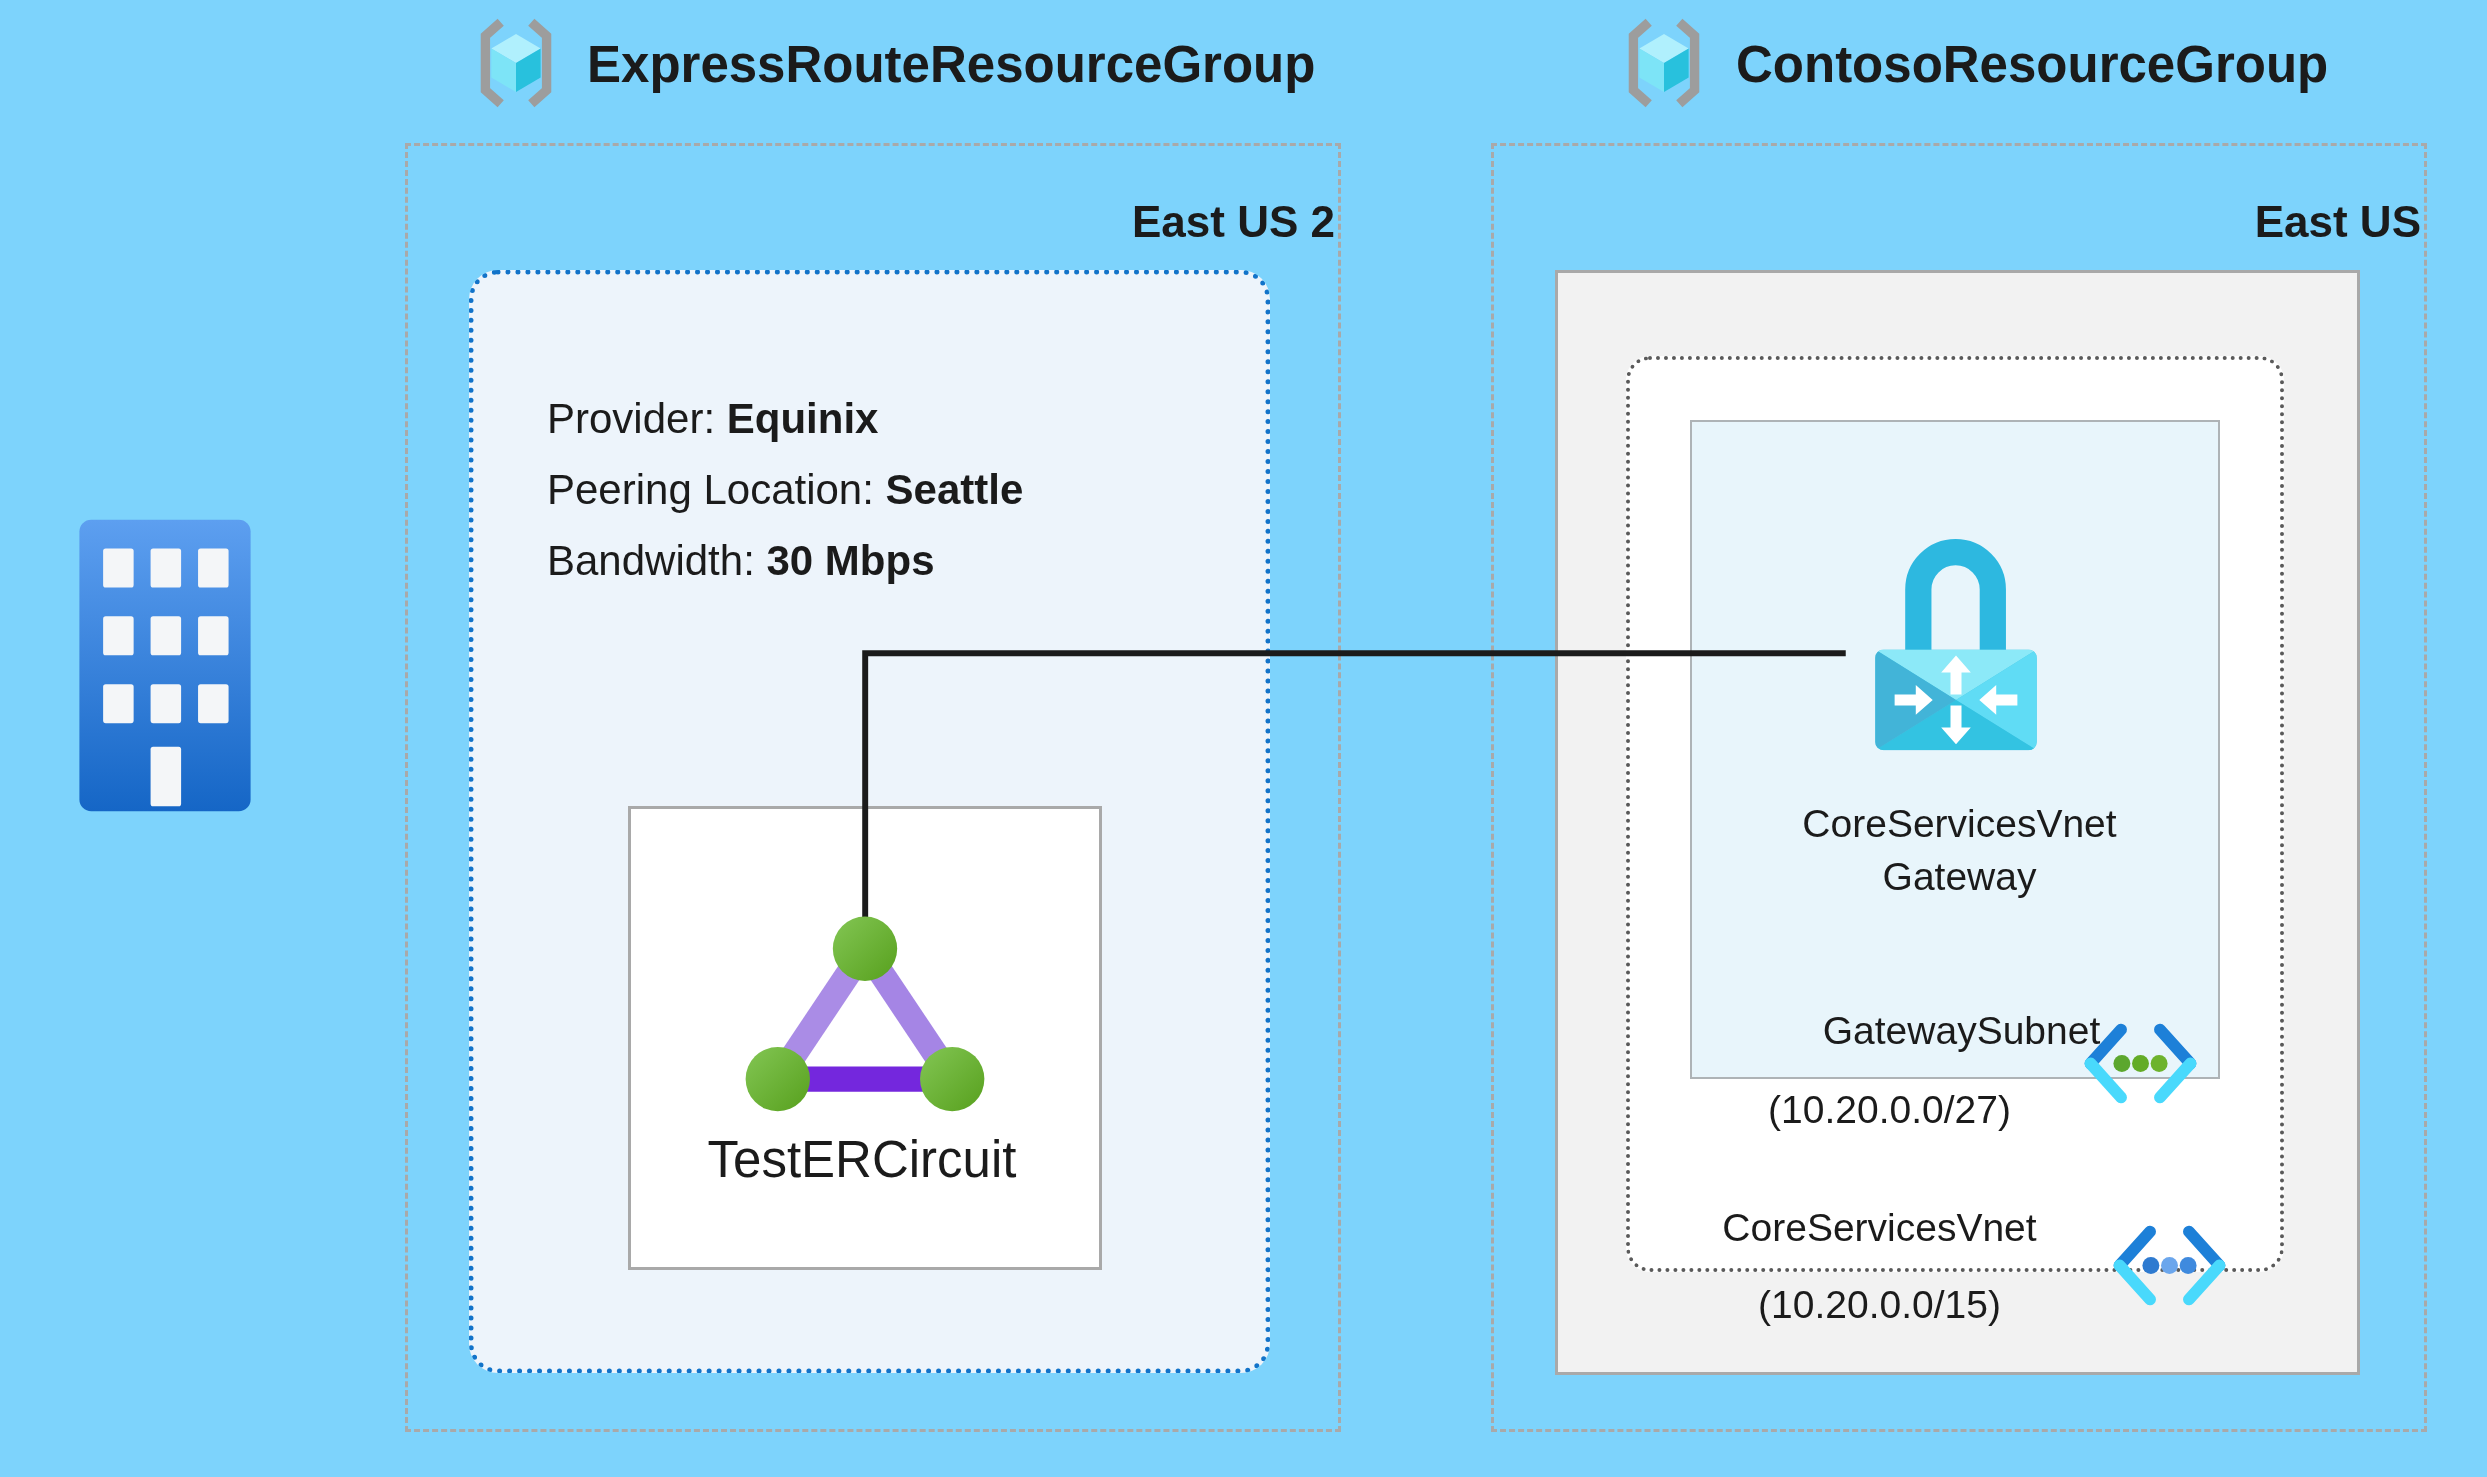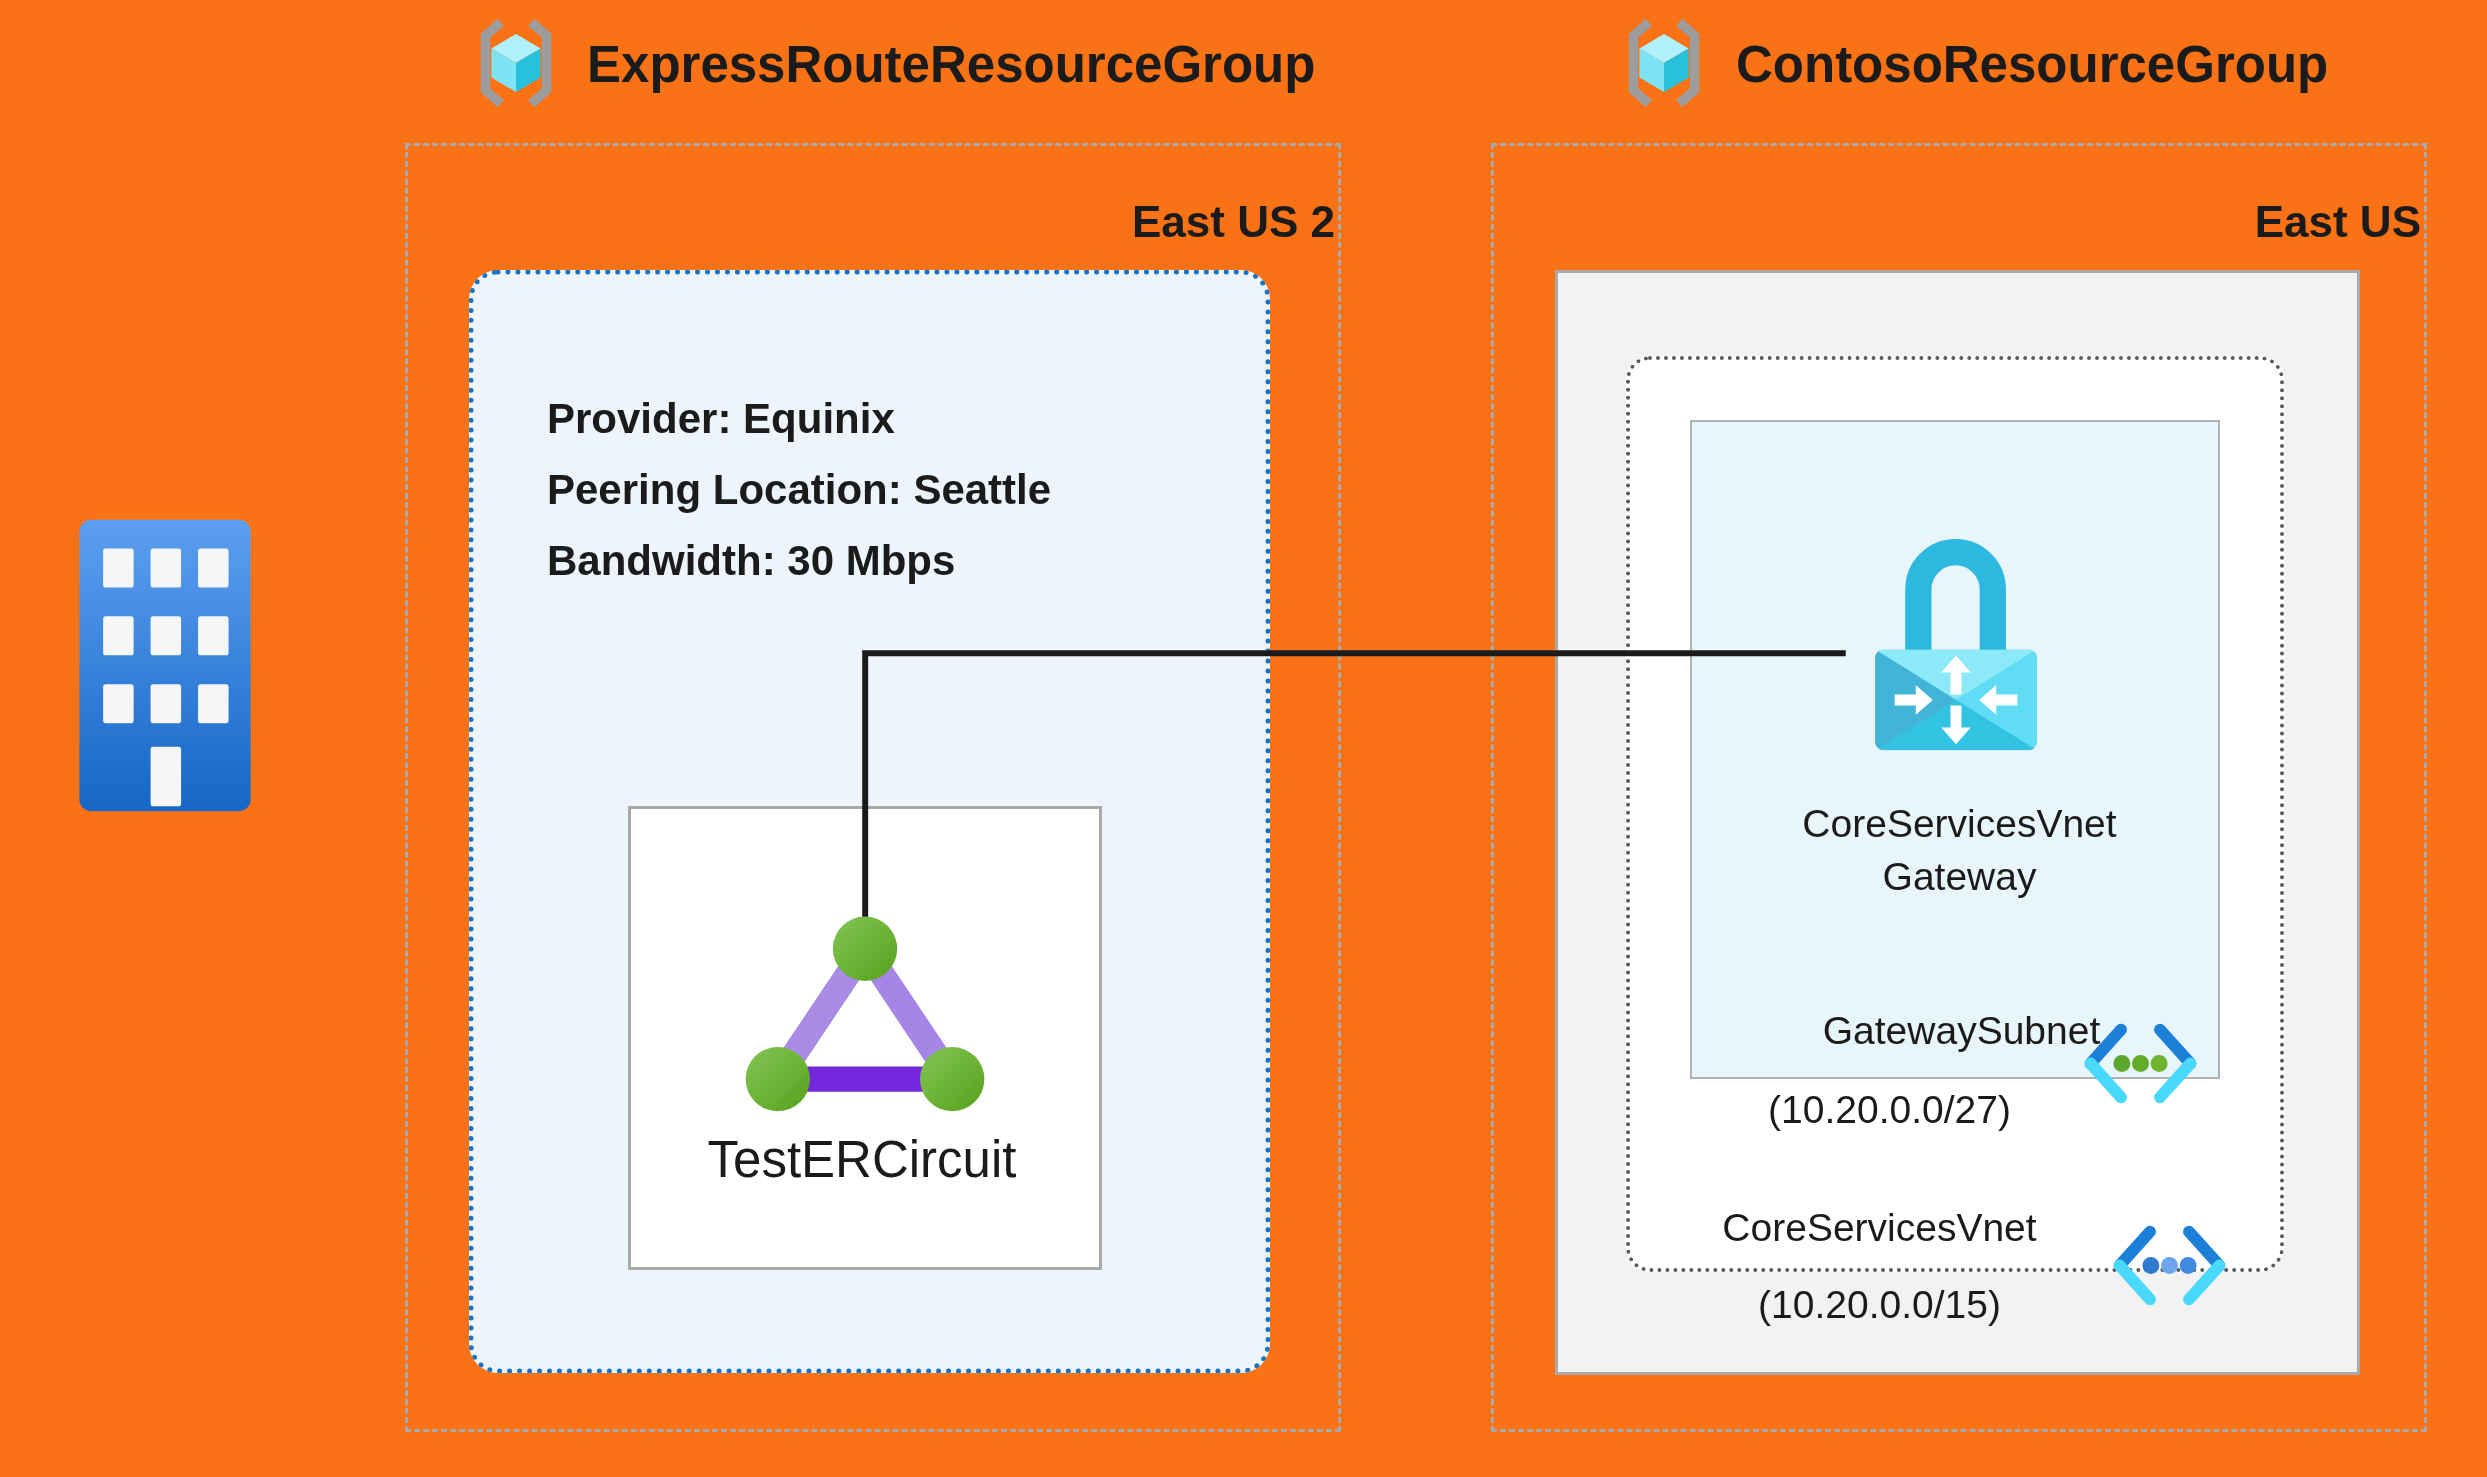--- a/index.html
+++ b/index.html
@@ -1,29 +1,29 @@
 <!DOCTYPE html>
 <html style="font-size:13.6px"><head>
 <meta charset="utf-8">
 <style>
   html,body{margin:0;padding:0;background:#ffffff;}
   .canvas{
-    position:relative;width:2487px;height:1478px;background:#f97316;
+    position:relative;width:2487px;height:1478px;background:#7dd3fc;
     font-family:"Liberation Sans",sans-serif;color:#1b1b1b;overflow:hidden;
   }
   .abs{position:absolute;}
   
   .hdr-title{font-size:51px;font-weight:700;line-height:105px;white-space:nowrap;}
   
   .rg-box{border:3.4px dashed #a9a9a9;background:transparent;z-index:1;}
   .region-label{font-size:44px;font-weight:700;text-align:right;z-index:7;}
   
   .circuit-boundary{border:5.1px dotted #1273c9;border-radius:29px;background:#edf4fb;z-index:2;}
   .provider-block{font-size:42px;line-height:71px;z-index:7;}
-  .provider-block .lbl{font-weight:700;}
+  .provider-block .lbl{font-weight:400;}
   .provider-block .val{font-weight:700;}
   .er-box{background:#ffffff;border:3.4px solid #a9a9a9;z-index:3;}
   .node-label{font-size:51px;text-align:center;z-index:7;}
   
   .region-fill{background:#f2f2f2;border:3.4px solid #a9a9a9;z-index:2;}
   .vnet-box{background:#ffffff;border:4.2px dotted #5a5a5a;border-radius:24px;z-index:3;}
   .subnet-box{background:#e8f5fb;border:2.5px solid #aeb3b6;z-index:4;}
   .small-label{font-size:39px;text-align:center;z-index:7;}
   .gw-label{font-size:39px;line-height:53px;text-align:center;z-index:7;}
   .z5{z-index:5;} .z6{z-index:6;}

